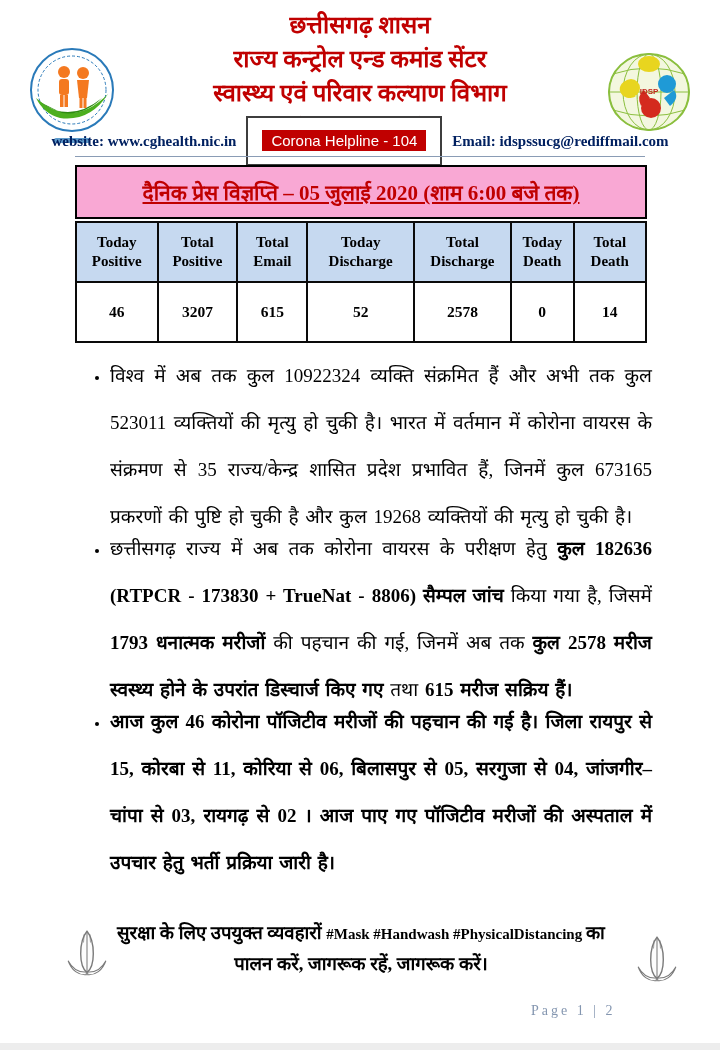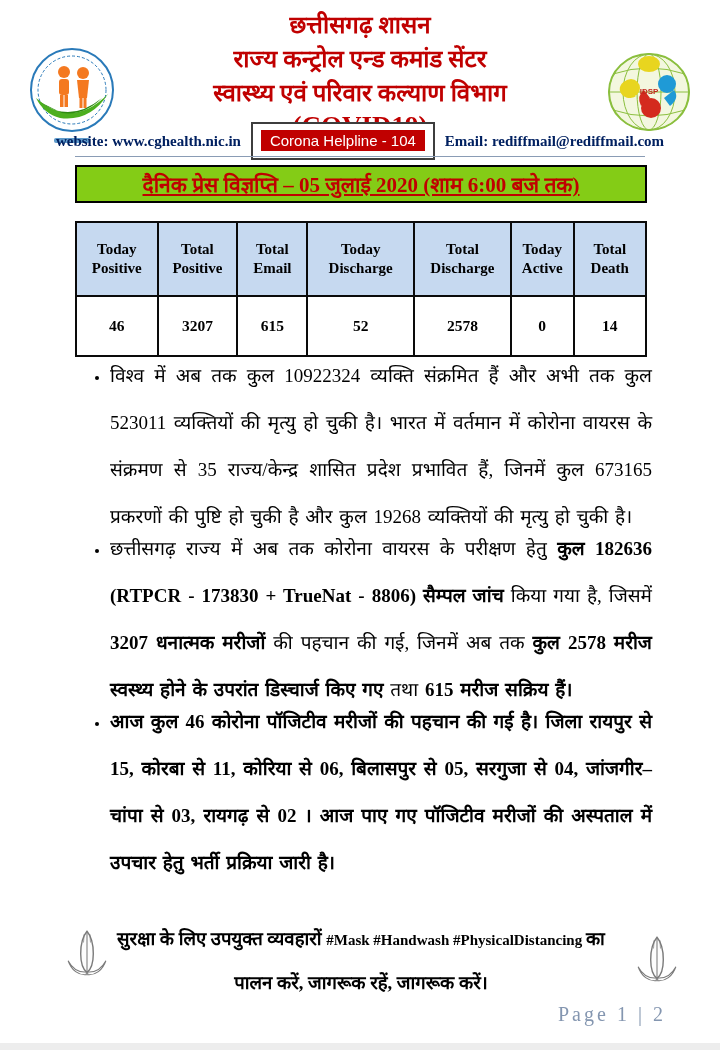--- a/index.html
+++ b/index.html
@@ -33,56 +33,56 @@
   .contact-row {
     position: absolute; top: 124px; left: 0; right: 0; height: 34px;
     display: flex; align-items: center; justify-content: center; gap: 10px;
   }
   .contact-link {
     font-family: "Liberation Serif", serif;
     font-weight: bold; font-size: 15px; color: #002060;
     white-space: nowrap;
   }
   .helpline-box {
-    border: 2px solid #3d3d3d; background: #ffffff; padding: 8px;
+    border: 2px solid #3d3d3d; background: #ffffff; padding: 14px;
   }
   .helpline-inner {
     background: #c00000; color: #ffffff;
     font-family: "Liberation Sans", sans-serif;
     font-size: 15px; padding: 2px 9px; white-space: nowrap;
   }
   .header-rule {
     position: absolute; top: 156px; left: 75px; width: 570px;
     border-top: 1.5px solid #8a9cb5;
   }
 
   
   .title-bar {
-    position: absolute; top: 165px; left: 75px; width: 572px; height: 38px;
-    background: #84cc16; border: 2px solid #000;
+    position: absolute; top: 165px; left: 75px; width: 572px; height: 54px;
+    background: #f9a8d4; border: 2px solid #000;
     display: flex; align-items: center; justify-content: center;
   }
   .title-bar span {
     font-size: 21px; font-weight: bold; color: #c00000;
     text-decoration: underline; white-space: nowrap;
     font-family: "Liberation Serif", serif;
   }
 
   
   .stats-table {
     position: absolute; top: 221px; left: 75px; width: 572px;
     border-collapse: collapse; table-layout: fixed;
   }
   .stats-table th, .stats-table td {
     border: 2.5px solid #0a0a0a; text-align: center;
     font-family: "Liberation Serif", serif; font-weight: bold;
   }
   .stats-table th {
     background: #c6d9f0; font-size: 15px; line-height: 19px;
-    height: 74px; padding: 4px 2px;
+    height: 60px; padding: 4px 2px;
   }
   .stats-table td {
     background: #ffffff; font-size: 15.5px; height: 48px; padding: 20px;
   }
 
   
   .bullets {
     position: absolute; top: 352px; left: 86px; width: 566px;
     list-style: disc outside;
     padding-left: 24px;
@@ -93,31 +93,31 @@
     font-family: "Liberation Serif", serif;
   }
   .bullets li + li { margin-top: -15px; }
   .bullets li::marker { font-size: 15px; }
   .bullets b { font-weight: bold; }
 
   
   .footer-note {
     position: absolute; top: 918px; left: 105px; width: 512px;
     text-align: center; font-weight: bold; font-size: 18.5px;
-    line-height: 43px; font-family: "Liberation Serif", serif;
+    line-height: 30px; font-family: "Liberation Serif", serif;
   }
   .footer-note .latin-tag { font-size: 15px; font-family: "Liberation Serif", serif; }
   .hands { position: absolute; width: 42px; height: 62px; }
   .hands-left  { top: 922px; left: 66px; }
   .hands-right { top: 928px; left: 636px; }
 
   .page-number {
-    position: absolute; top: 1003px; left: 558px;
-    font-family: "Liberation Serif", serif;
-    font-size: 20px; color: #8496b0; letter-spacing: 3px; white-space: nowrap;
+    position: absolute; top: 1003px; left: 531px;
+    font-family: "Liberation Serif", serif;
+    font-size: 14px; color: #8496b0; letter-spacing: 3px; white-space: nowrap;
   }
   .bottom-strip {
     position: absolute; left: 0; bottom: 0; width: 720px; height: 7px;
     background: #ededed;
   }
 </style>
 </head>
 <body>
 
 <div class="logo logo-left">
@@ -163,21 +163,21 @@
   <div class="org-line">राज्य कन्ट्रोल एन्ड कमांड सेंटर</div>
   <div class="org-line">स्वास्थ्य एवं परिवार कल्याण विभाग</div>
   <div class="covid-line">(COVID19)</div>
 </div>
 
 <div class="contact-row">
   <span class="contact-link">website: www.cghealth.nic.in</span>
   <span class="helpline-box">
     <span class="helpline-inner">Corona Helpline - 104</span>
   </span>
-  <span class="contact-link">Email: rediffmail@rediffmail.com</span>
+  <span class="contact-link">Email: idspssucg@rediffmail.com</span>
 </div>
 
 <div class="header-rule"></div>
 
 <div class="title-bar">
   <span>दैनिक प्रेस विज्ञप्ति – 05 जुलाई 2020 (शाम 6:00 बजे तक)</span>
 </div>
 
 <table class="stats-table">
   <colgroup>
@@ -189,38 +189,38 @@
       <col style="width:11%">
       <col style="width:12.7%">
   </colgroup>
   <tbody>
       <tr>
     <th>Today Positive</th>
     <th>Total Positive</th>
     <th>Total Email</th>
     <th>Today Discharge</th>
     <th>Total Discharge</th>
-    <th>Today Active</th>
+    <th>Today Death</th>
     <th>Total Death</th>
   </tr>
   <tr>
     <td>46</td>
     <td>3207</td>
     <td>615</td>
     <td>52</td>
     <td>2578</td>
     <td>0</td>
     <td>14</td>
   </tr>
 </tbody>
   </table>
 
 <ul class="bullets">
   <li><span>विश्व में अब तक कुल 10922324 व्यक्ति संक्रमित हैं और अभी तक कुल 523011 व्यक्तियों की मृत्यु हो चुकी है। भारत में वर्तमान में कोरोना वायरस के संक्रमण से 35 राज्य/केन्द्र शासित प्रदेश प्रभावित हैं, जिनमें कुल 673165 प्रकरणों की पुष्टि हो चुकी है और कुल 19268 व्यक्तियों की मृत्यु हो चुकी है।</span></li>
-  <li><span>छत्तीसगढ़ राज्य में अब तक कोरोना वायरस के परीक्षण हेतु </span><b>कुल 182636 (RTPCR - 173830 + TrueNat - 8806) सैम्पल जांच </b><span>किया गया है, जिसमें </span><b>3207 धनात्मक मरीजों </b><span>की पहचान की गई, जिनमें अब तक </span><b>कुल 2578 मरीज स्वस्थ्य होने के उपरांत डिस्चार्ज किए गए </b><span>तथा </span><b>615 मरीज सक्रिय हैं।</b></li>
+  <li><span>छत्तीसगढ़ राज्य में अब तक कोरोना वायरस के परीक्षण हेतु </span><b>कुल 182636 (RTPCR - 173830 + TrueNat - 8806) सैम्पल जांच </b><span>किया गया है, जिसमें </span><b>1793 धनात्मक मरीजों </b><span>की पहचान की गई, जिनमें अब तक </span><b>कुल 2578 मरीज स्वस्थ्य होने के उपरांत डिस्चार्ज किए गए </b><span>तथा </span><b>615 मरीज सक्रिय हैं।</b></li>
   <li><b>आज कुल 46 कोरोना पॉजिटीव मरीजों की पहचान की गई है। जिला रायपुर से 15, कोरबा से 11, कोरिया से 06, बिलासपुर से 05, सरगुजा से 04, जांजगीर–चांपा से 03, रायगढ़ से 02 । आज पाए गए पॉजिटीव मरीजों की अस्पताल में उपचार हेतु भर्ती प्रक्रिया जारी है।</b></li>
 </ul>
 
 <div class="hands hands-left">
   <svg viewBox="0 0 60 70" width="42" height="62">
     <path d="M30 4 C25 10 21 22 21 36 C21 49 24 58 30 63 C36 58 39 49 39 36 C39 22 35 10 30 4 Z" fill="#fcfcfc" stroke="#7a7a7a" stroke-width="2"></path>
     <line x1="30" y1="6" x2="30" y2="62" stroke="#7a7a7a" stroke-width="1.5"></line>
     <line x1="26" y1="8" x2="25" y2="20" stroke="#7a7a7a" stroke-width="1"></line>
     <line x1="34" y1="8" x2="35" y2="20" stroke="#7a7a7a" stroke-width="1"></line>
     <path d="M29 62 C18 63 9 57 3 46 C8 60 18 67 29 66 Z" fill="#fcfcfc" stroke="#7a7a7a" stroke-width="1.5"></path>

